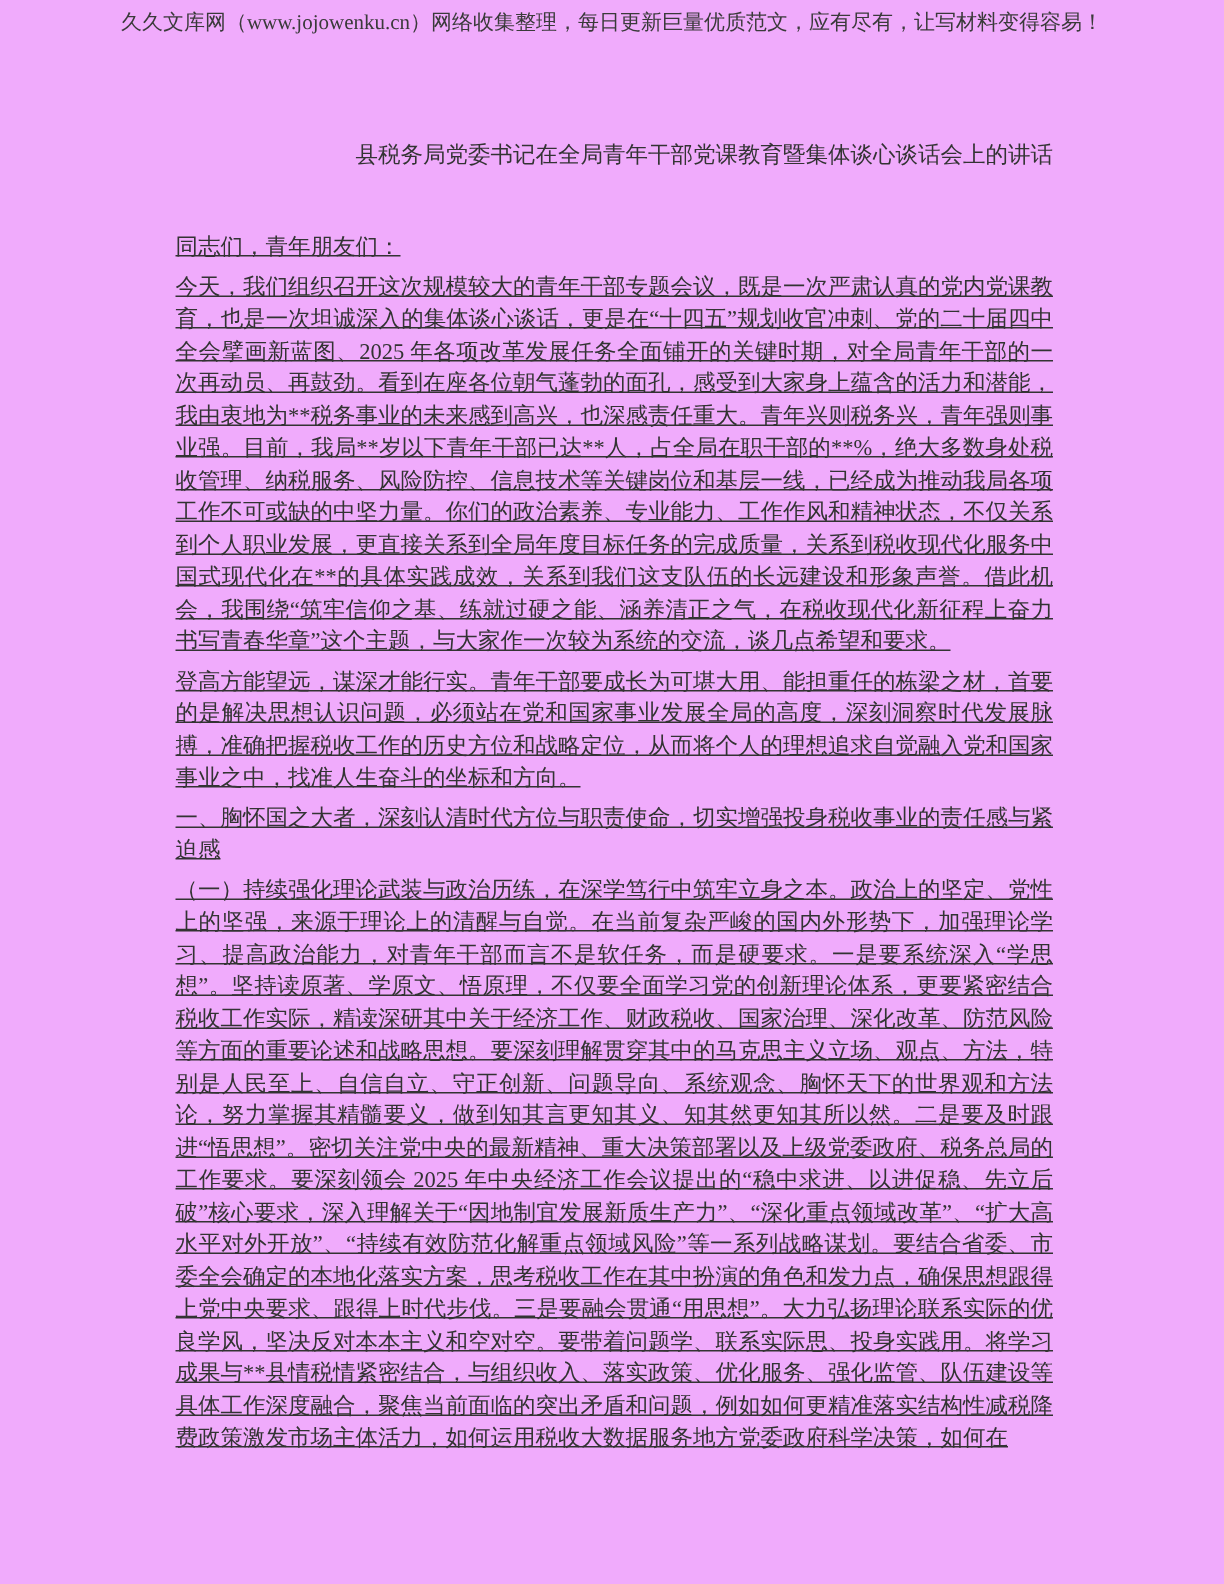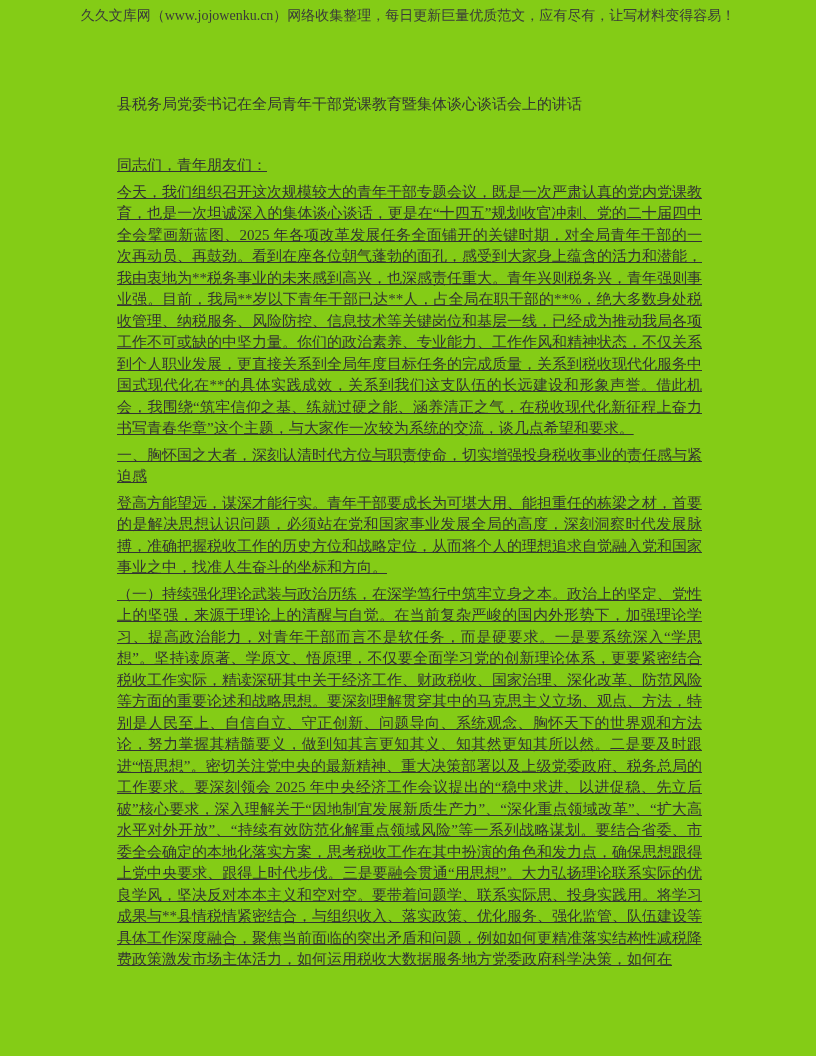--- a/index.html
+++ b/index.html
@@ -10,21 +10,21 @@
     width: 816px;
     height: 1056px;
     background: #ffffff;
     position: relative;
     overflow: hidden;
     font-family: "Liberation Serif", "DejaVu Serif", serif;
   }
   .page {
     position: absolute;
     inset: 0;
-    background: #84cc16;
+    background: #f0abfc;
   }
   .watermark {
     position: absolute;
     top: 7px;
     left: 0;
     width: 816px;
     text-align: center;
     font-size: 14px;
     line-height: 18px;
     color: #3a3a3a;
@@ -35,21 +35,21 @@
     left: 117px;
     top: 93px;
     width: 585px;
     color: #333333;
   }
   .doc-title {
     font-size: 15px;
     font-weight: normal;
     line-height: 22px;
     margin: 0 0 40px 0;
-    text-align: left;
+    text-align: right;
   }
   .salutation,
   .para {
     font-size: 15px;
     line-height: 21.5px;
     margin: 0 0 5px 0;
     text-align: justify;
     text-justify: inter-ideograph;
     text-align-last: left;
     word-break: break-all;
@@ -64,20 +64,20 @@
   <div class="watermark">久久文库网（www.jojowenku.cn）网络收集整理，每日更新巨量优质范文，应有尽有，让写材料变得容易！</div>
 
   <div class="doc-body">
 
     <h1 class="doc-title">县税务局党委书记在全局青年干部党课教育暨集体谈心谈话会上的讲话</h1>
 
     <p class="salutation">同志们，青年朋友们：</p>
 
     <p class="para">今天，我们组织召开这次规模较大的青年干部专题会议，既是一次严肃认真的党内党课教育，也是一次坦诚深入的集体谈心谈话，更是在“十四五”规划收官冲刺、党的二十届四中全会擘画新蓝图、2025 年各项改革发展任务全面铺开的关键时期，对全局青年干部的一次再动员、再鼓劲。看到在座各位朝气蓬勃的面孔，感受到大家身上蕴含的活力和潜能，我由衷地为**税务事业的未来感到高兴，也深感责任重大。青年兴则税务兴，青年强则事业强。目前，我局**岁以下青年干部已达**人，占全局在职干部的**%，绝大多数身处税收管理、纳税服务、风险防控、信息技术等关键岗位和基层一线，已经成为推动我局各项工作不可或缺的中坚力量。你们的政治素养、专业能力、工作作风和精神状态，不仅关系到个人职业发展，更直接关系到全局年度目标任务的完成质量，关系到税收现代化服务中国式现代化在**的具体实践成效，关系到我们这支队伍的长远建设和形象声誉。借此机会，我围绕“筑牢信仰之基、练就过硬之能、涵养清正之气，在税收现代化新征程上奋力书写青春华章”这个主题，与大家作一次较为系统的交流，谈几点希望和要求。</p>
 
+    <p class="para">登高方能望远，谋深才能行实。青年干部要成长为可堪大用、能担重任的栋梁之材，首要的是解决思想认识问题，必须站在党和国家事业发展全局的高度，深刻洞察时代发展脉搏，准确把握税收工作的历史方位和战略定位，从而将个人的理想追求自觉融入党和国家事业之中，找准人生奋斗的坐标和方向。</p>
+
     <p class="para">一、胸怀国之大者，深刻认清时代方位与职责使命，切实增强投身税收事业的责任感与紧迫感</p>
-
-    <p class="para">登高方能望远，谋深才能行实。青年干部要成长为可堪大用、能担重任的栋梁之材，首要的是解决思想认识问题，必须站在党和国家事业发展全局的高度，深刻洞察时代发展脉搏，准确把握税收工作的历史方位和战略定位，从而将个人的理想追求自觉融入党和国家事业之中，找准人生奋斗的坐标和方向。</p>
 
     <p class="para">（一）持续强化理论武装与政治历练，在深学笃行中筑牢立身之本。政治上的坚定、党性上的坚强，来源于理论上的清醒与自觉。在当前复杂严峻的国内外形势下，加强理论学习、提高政治能力，对青年干部而言不是软任务，而是硬要求。一是要系统深入“学思想”。坚持读原著、学原文、悟原理，不仅要全面学习党的创新理论体系，更要紧密结合税收工作实际，精读深研其中关于经济工作、财政税收、国家治理、深化改革、防范风险等方面的重要论述和战略思想。要深刻理解贯穿其中的马克思主义立场、观点、方法，特别是人民至上、自信自立、守正创新、问题导向、系统观念、胸怀天下的世界观和方法论，努力掌握其精髓要义，做到知其言更知其义、知其然更知其所以然。二是要及时跟进“悟思想”。密切关注党中央的最新精神、重大决策部署以及上级党委政府、税务总局的工作要求。要深刻领会 2025 年中央经济工作会议提出的“稳中求进、以进促稳、先立后破”核心要求，深入理解关于“因地制宜发展新质生产力”、“深化重点领域改革”、“扩大高水平对外开放”、“持续有效防范化解重点领域风险”等一系列战略谋划。要结合省委、市委全会确定的本地化落实方案，思考税收工作在其中扮演的角色和发力点，确保思想跟得上党中央要求、跟得上时代步伐。三是要融会贯通“用思想”。大力弘扬理论联系实际的优良学风，坚决反对本本主义和空对空。要带着问题学、联系实际思、投身实践用。将学习成果与**县情税情紧密结合，与组织收入、落实政策、优化服务、强化监管、队伍建设等具体工作深度融合，聚焦当前面临的突出矛盾和问题，例如如何更精准落实结构性减税降费政策激发市场主体活力，如何运用税收大数据服务地方党委政府科学决策，如何在</p>
 
   </div>
 </div>
 
 </body></html>

